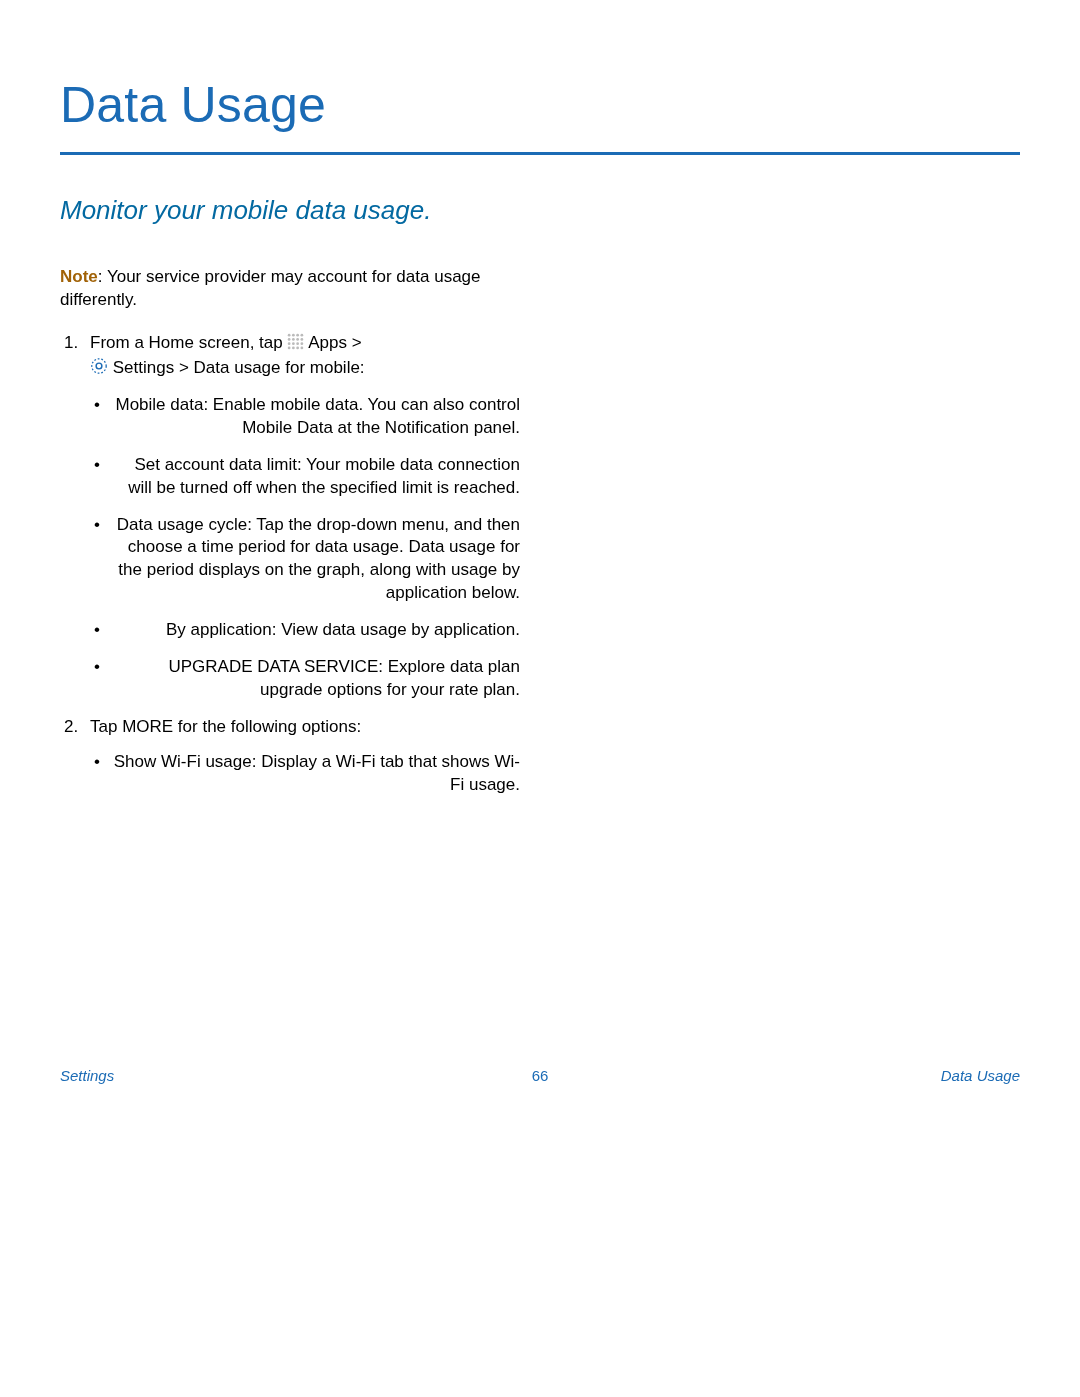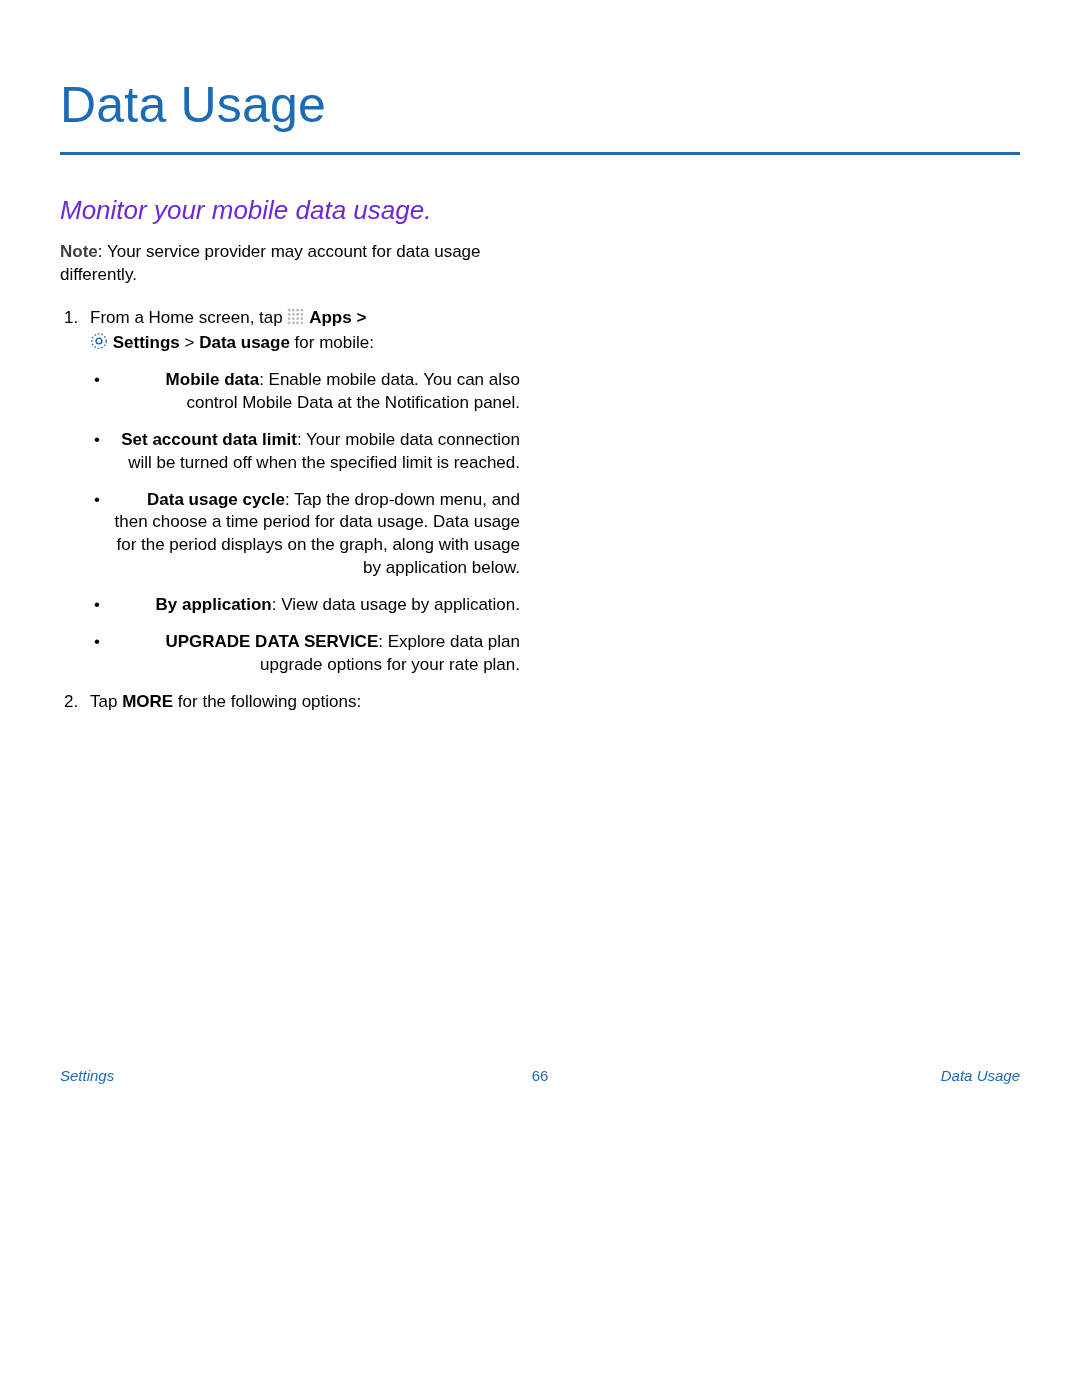--- a/index.html
+++ b/index.html
@@ -1,31 +1,31 @@
 <!DOCTYPE html>
 <html><head>
 <meta charset="utf-8">
 <style>
   * { box-sizing: border-box; margin: 0; padding: 0; }
   html, body { width: 1080px; height: 1397px; background: #ffffff; font-family: "Helvetica Neue", Helvetica, Arial, sans-serif; color: #000; }
   .page { position: relative; width: 1080px; height: 1112px; padding: 70px 60px 0 60px; }
   .page-title { color: #1b6bb5; font-size: 50px; font-weight: 400; letter-spacing: 0.2px; margin-top: 6px; margin-bottom: 18px; }
   .title-rule { border: none; border-top: 3px solid #1b6bb5; margin-bottom: 40px; }
-  .subtitle { color: #6d28d9; font-style: italic; font-size: 26px; font-weight: 400; margin-bottom: 15px; }
+  .subtitle { color: #0369a1; font-style: italic; font-size: 26px; font-weight: 400; margin-bottom: 40px; }
   .content { width: 460px; font-size: 17px; line-height: 1.35; }
   .note-line { margin-bottom: 20px; }
-  .note-label { color: #404040; font-weight: 700; }
+  .note-label { color: #a16207; font-weight: 700; }
   ol.steps { list-style: none; padding-left: 0; }
   ol.steps > li { position: relative; padding-left: 30px; margin-bottom: 14px; }
   ol.steps > li .step-num { position: absolute; left: 4px; top: 0; }
   .step-line { margin-bottom: 12px; }
   ul.bullets { list-style: none; padding-left: 0; margin-top: 4px; }
   ul.bullets > li { position: relative; padding-left: 22px; margin-bottom: 14px; text-align: right; }
   ul.bullets > li::before { content: "•"; position: absolute; left: 4px; top: 0; font-size: 17px; }
-  .b { font-weight: 700; }
+  .b { font-weight: 400; }
   .icon { display: inline-block; vertical-align: -2px; }
   .footer { position: absolute; left: 60px; right: 60px; bottom: 28px; display: flex; justify-content: space-between; align-items: baseline; color: #1b6bb5; font-size: 15px; }
   .footer .left, .footer .right { font-style: italic; }
   .footer .center { position: absolute; left: 50%; transform: translateX(-50%); font-style: normal; }
 </style>
 </head>
 <body>
 
 <div class="page">
 
@@ -85,20 +85,21 @@
           <li><span class="b">UPGRADE DATA SERVICE</span><span>: Explore data plan upgrade options for your rate plan.</span></li>
         </ul>
       </li>
 
       <li>
         <span class="step-num">2.</span>
         <div class="step-line">
           <span>Tap </span><span class="b">MORE</span><span> for the following options:</span>
         </div>
         <ul class="bullets">
+          <li><span class="b">Show Wi-Fi usage</span><span>: Display a Wi-Fi tab that shows Wi-Fi usage.</span></li>
         </ul>
       </li>
 
     </ol>
   </div>
 
   <div class="footer">
     <span class="left">Settings</span>
     <span class="center">66</span>
     <span class="right">Data Usage</span>

